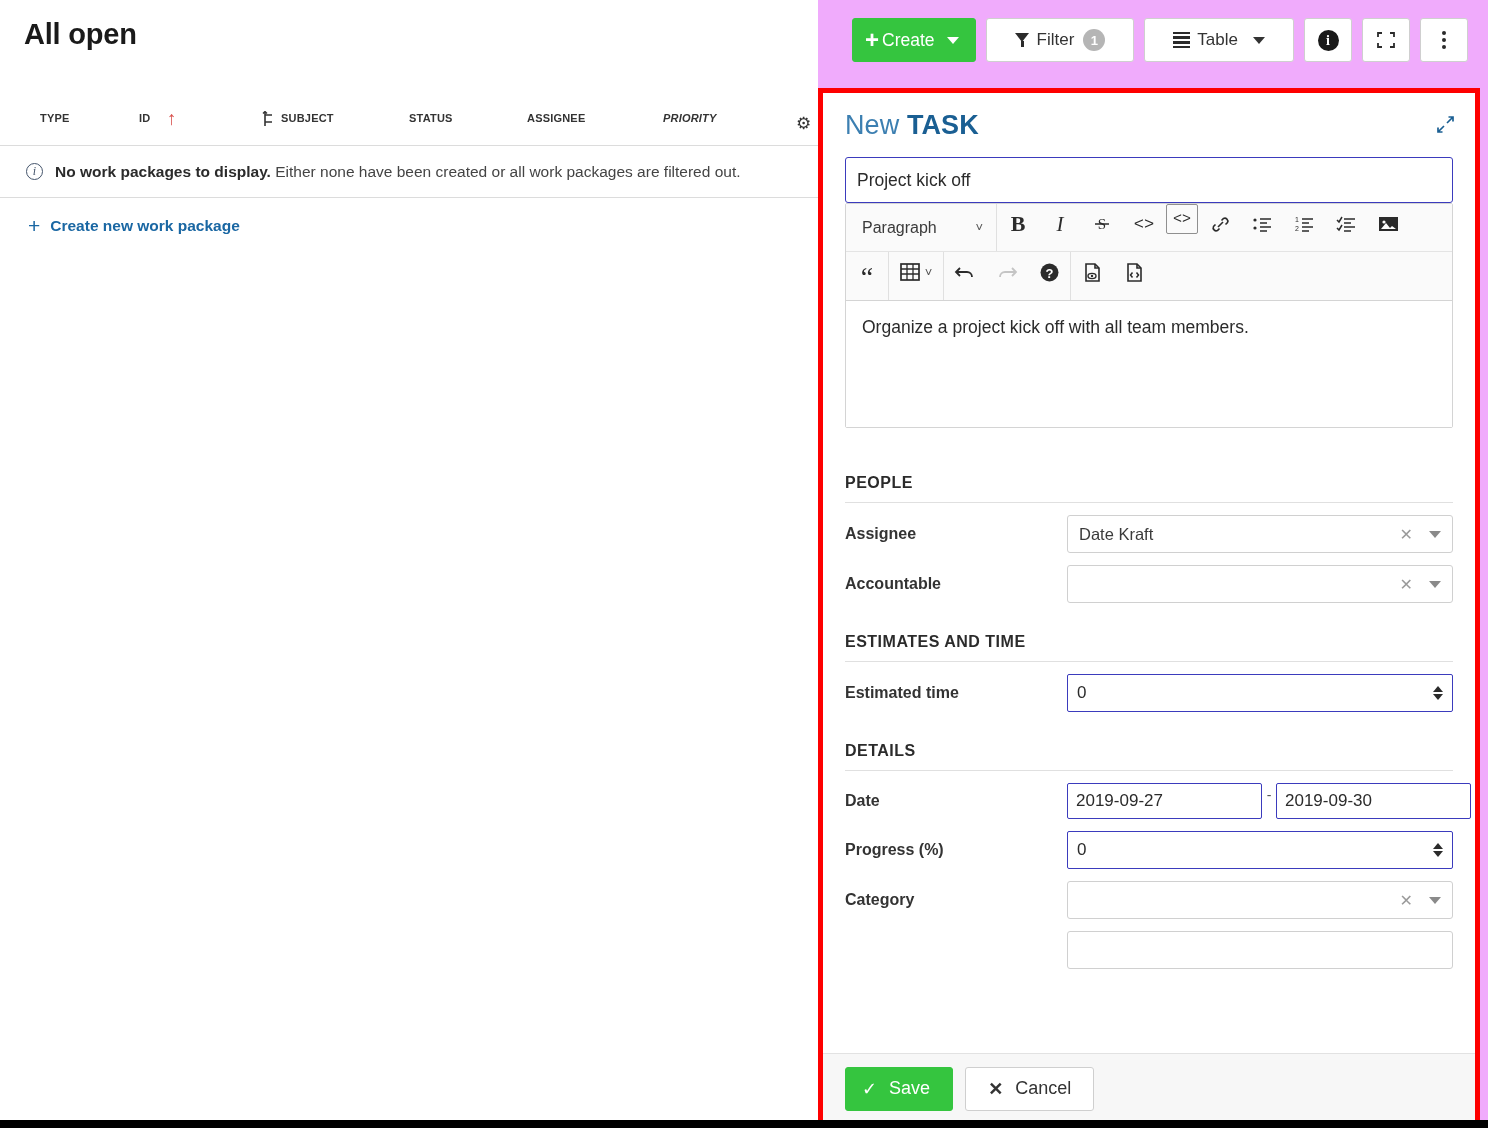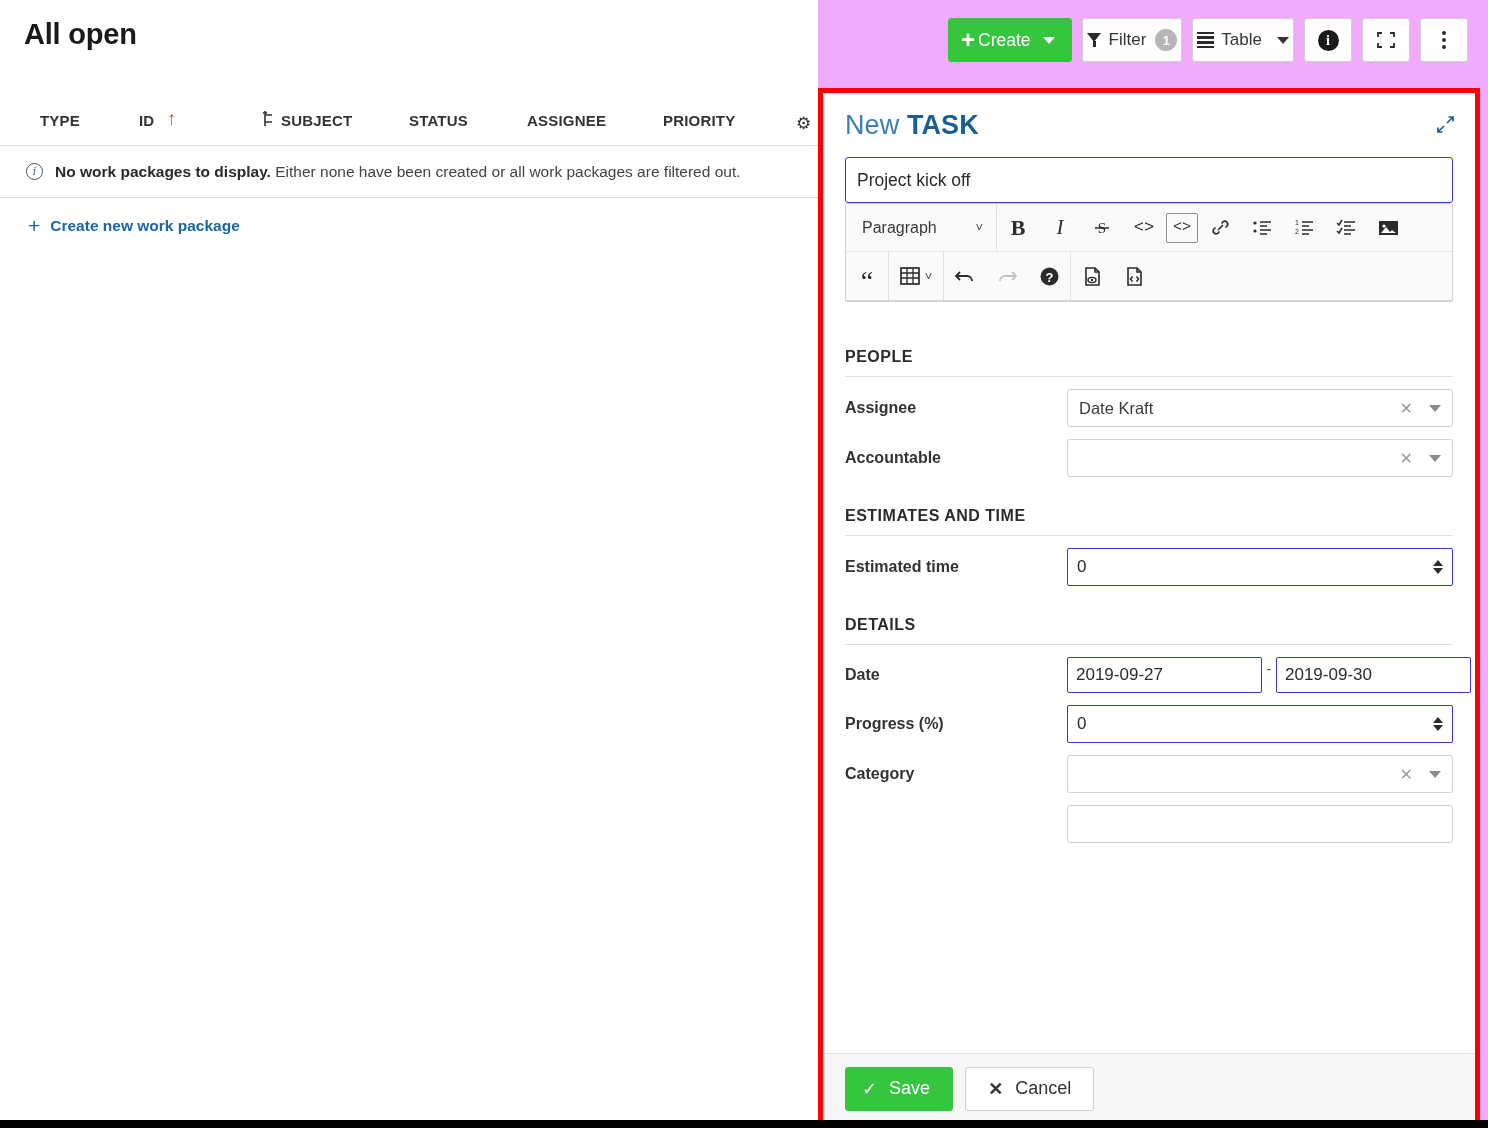--- a/index.html
+++ b/index.html
@@ -33,21 +33,21 @@
     font-size: 29px; font-weight: bold; color: #1a1a1a;
     letter-spacing: -0.2px;
   }
   .table-head {
     position: absolute; left: 0; top: 104px;
     width: 818px; height: 42px;
     border-bottom: 1px solid #dcdcdc;
   }
   .th {
     position: absolute; top: 8px;
-    font-size: 15px; font-weight: bold; color: #333;
+    font-size: 11px; font-weight: bold; color: #333;
     letter-spacing: 0.2px;
     white-space: nowrap;
     cursor: pointer;
   }
   .th-icon {
     position: absolute; top: 8px;
     font-size: 15px; color: #333;
   }
   .no-wp-row {
     position: absolute; left: 0; top: 146px;
@@ -80,21 +80,21 @@
 
   
   .toolbar {
     position: absolute; right: 20px; top: 18px;
     display: flex; align-items: center; gap: 10px;
     z-index: 40;
   }
   .btn {
     height: 44px;
     display: inline-flex; align-items: center; justify-content: center;
-    gap: 7px; padding: 0 4px;
+    gap: 7px; padding: 0 28px;
     border: 1px solid #cfcfcf; border-radius: 3px;
     background: #fff; color: #333;
     font-size: 17px; cursor: pointer; white-space: nowrap;
   }
   .btn-create {
     background: #35c53f; border-color: #35c53f; color: #fff;
     font-size: 17.5px; padding: 0 16px 0 12px; gap: 4px;
   }
   .btn-create .plus { font-size: 24px; font-weight: bold; line-height: 1; margin-right: -1px;}
   .caret {
@@ -176,21 +176,21 @@
   .section-rule { height: 1px; background: #e0e0e0; margin-bottom: 12px; }
 
   
   .editor {
     border: 1px solid #d4d4d4; background: #fff; border-radius: 2px;
   }
   .ed-toolbar {
     background: #fafafa; border-bottom: 1px solid #d4d4d4;
   }
   .ed-row {
-    display: flex; align-items: center; height: 48px;
+    display: flex; height: 48px;
   }
   .ed-row.r1 { border-bottom: 1px solid #e4e4e4; }
   .ed-sep { width: 1px; height: 100%; background: #e0e0e0; }
   .ed-btn {
     width: 40px; height: 40px; margin: 0 1px;
     display:flex; align-items:center; justify-content:center;
     color: #2b2b2b; cursor: pointer; border-radius: 2px;
     font-size: 19px; line-height: 1;
   }
   .ed-btn.bordered { border: 1.4px solid #8f8f8f; width: 32px; height: 30px; font-size: 15px; }
@@ -274,21 +274,21 @@
       <div class="th" style="left:167px;color:#d9534f;font-weight:normal;font-size:19px;top:4px;">↑</div>
       <div class="th-icon" style="left:262px;top:7px;">
         <svg width="13" height="17" viewBox="0 0 13 17">
           <path d="M3 1 L3 15 M3 4 L10 4 M3 11 L10 11" stroke="#333" stroke-width="1.6" fill="none"></path>
           <path d="M1 2.5 L3 0.5 L5 2.5" stroke="#333" stroke-width="1.4" fill="none"></path>
         </svg>
       </div>
       <div class="th" style="left:281px;">SUBJECT</div>
       <div class="th" style="left:409px;">STATUS</div>
       <div class="th" style="left:527px;">ASSIGNEE</div>
-      <div class="th" style="left:663px;">PRIORITY</div>
+      <div class="th" style="left:663px;font-style:italic;">PRIORITY</div>
       <div class="th-icon" style="left:796px;top:9px;font-size:17px;">⚙</div>
     </div>
 
     <div class="no-wp-row">
       <div class="info-circle">i</div>
       <div class="no-wp-text">
         <b>No work packages to display.</b><span> Either none have been created or all work packages are filtered out.</span>
       </div>
     </div>
 
@@ -461,20 +461,21 @@
             <div class="ed-btn">
               <svg width="21" height="21" viewBox="0 0 21 21">
                 <path d="M4 2 L13 2 L17 6 L17 19 L4 19 Z" fill="none" stroke="#2b2b2b" stroke-width="1.6"></path>
                 <path d="M13 2 L13 6 L17 6" fill="none" stroke="#2b2b2b" stroke-width="1.6"></path>
                 <path d="M8.5 10.5 L6.5 13 L8.5 15.5 M12.5 10.5 L14.5 13 L12.5 15.5" stroke="#2b2b2b" stroke-width="1.5" fill="none"></path>
               </svg>
             </div>
           </div>
         </div>
 
+        <div class="ed-body">Organize a project kick off with all team members.</div>
       </div>
 
       <div class="section-head" style="margin-top:46px;">PEOPLE</div>
       <div class="section-rule"></div>
 
       <div class="frow">
         <div class="flabel">Assignee</div>
         <div class="fctrl">
           <div class="select-box">
             <span class="val">Date Kraft</span>

